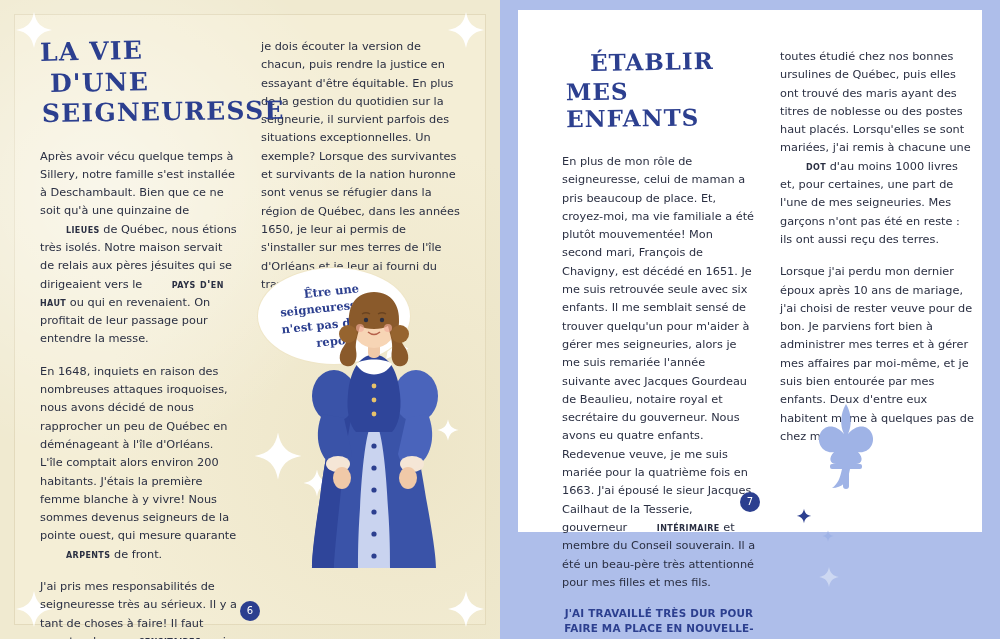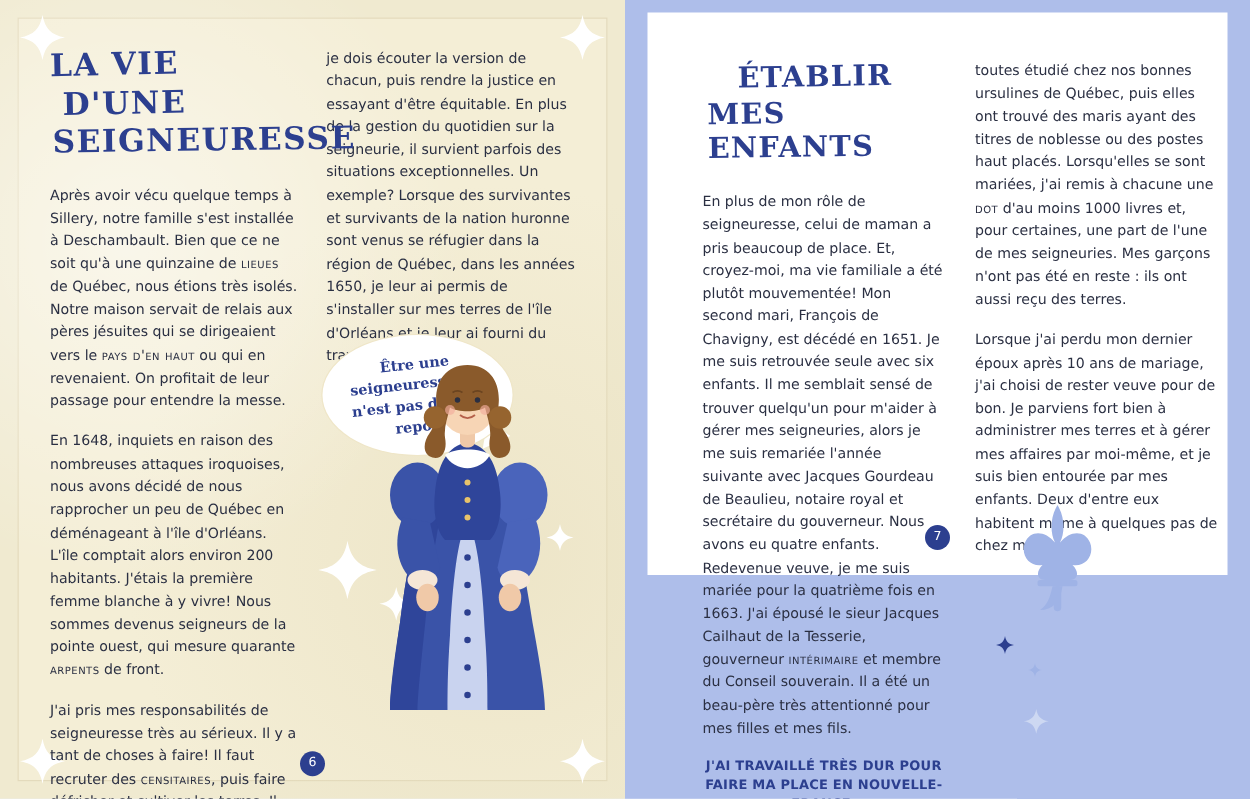--- a/index.html
+++ b/index.html
@@ -97,22 +97,23 @@
     font-family: "DejaVu Sans", sans-serif;
     font-size: 11.3px;
     line-height: 1.62;
     color: #2a2f42;
     margin: 0 0 14px 0;
     text-align: left;
   }
   .sc {
     font-variant: small-caps;
     text-transform: lowercase;
-    font-weight: normal;
+    font-weight: bold;
     letter-spacing: 0.4px;
+    margin-left: 26px;
   }
 
   
   .bubble {
     position: absolute;
     left: 258px;
     top: 268px;
     width: 152px;
     height: 96px;
     background: #ffffff;
@@ -190,21 +191,21 @@
     height: 639px;
     background: #aebeea;
     box-sizing: border-box;
     overflow: hidden;
   }
   .page-right .sheet {
     position: absolute;
     left: 18px;
     top: 10px;
     width: 464px;
-    height: 450px;
+    height: 522px;
     background: #ffffff;
     box-sizing: border-box;
   }
   .right-columns {
     position: absolute;
     left: 44px;
     top: 38px;
     width: 412px;
     display: flex;
     gap: 24px;

